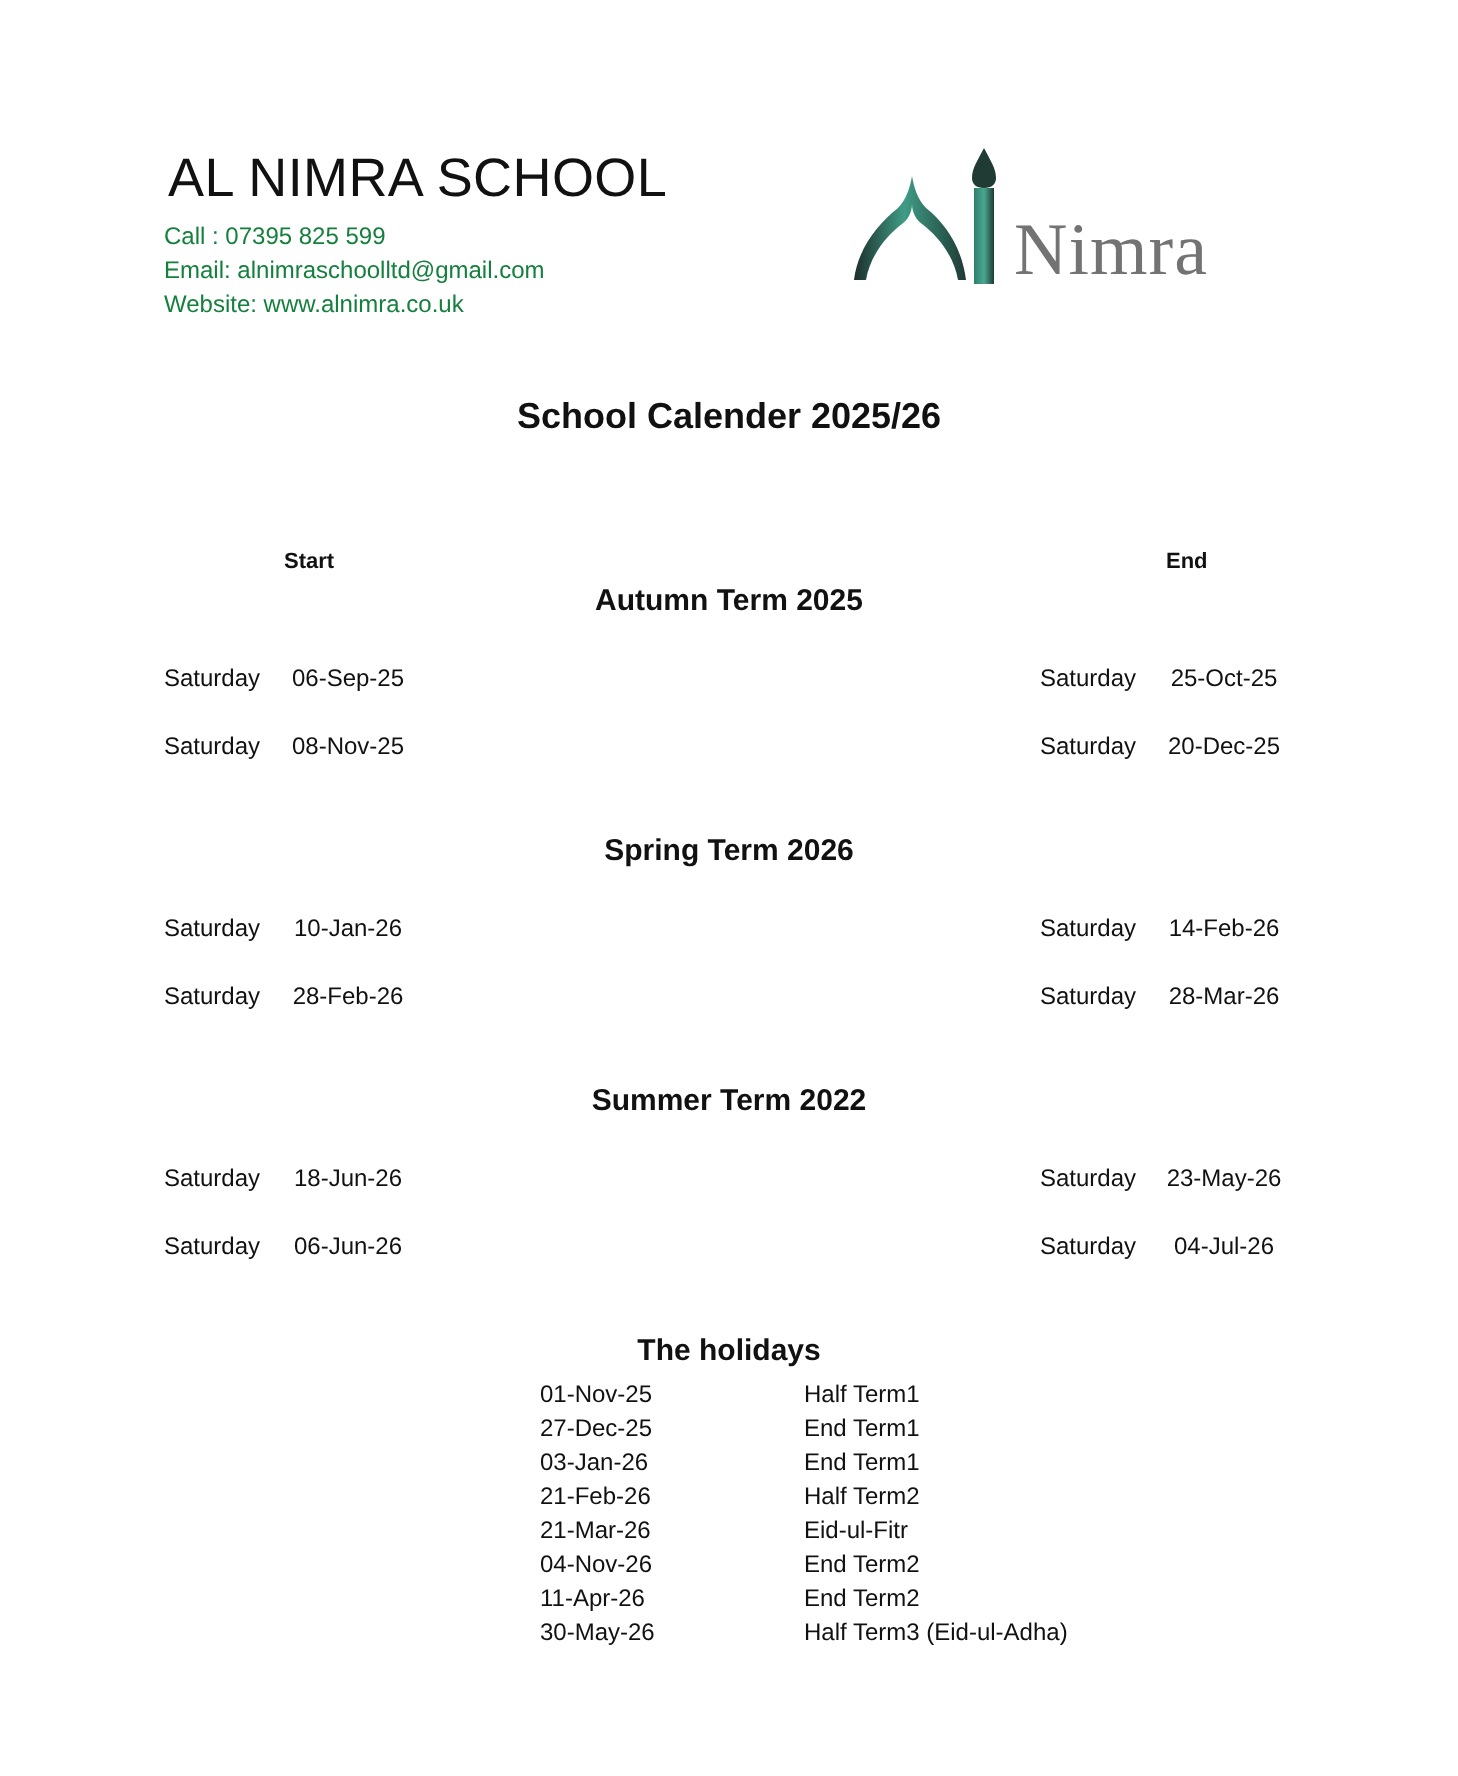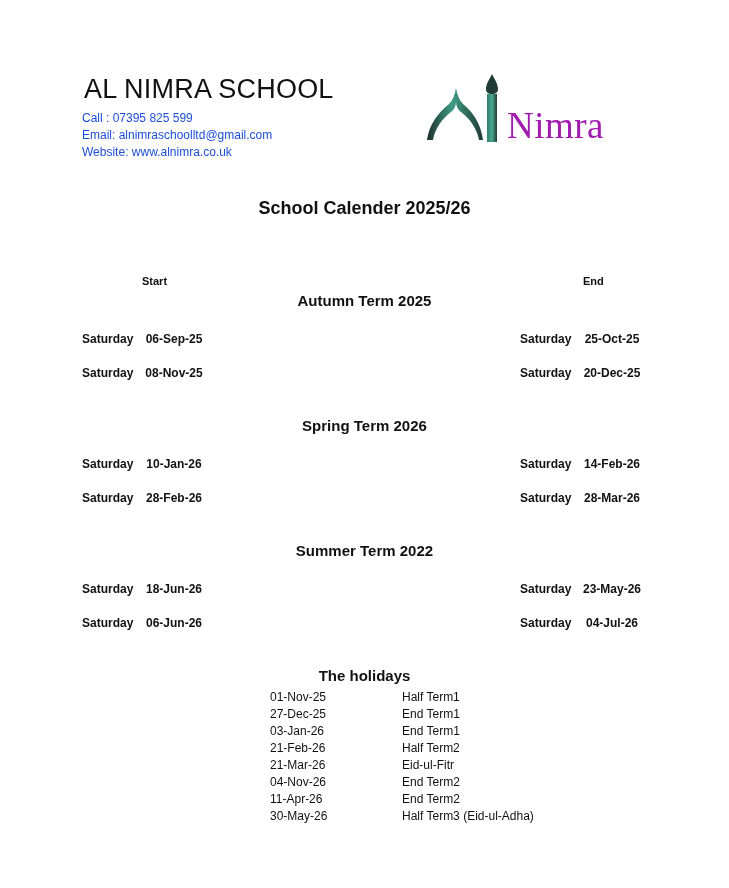--- a/index.html
+++ b/index.html
@@ -2,31 +2,31 @@
 <html><head>
 <meta charset="utf-8">
 <style>
   html, body { margin: 0; padding: 0; background: #ffffff; }
   body {
     width: 729px; height: 888px; position: relative; overflow: hidden;
     font-family: "Liberation Sans", "DejaVu Sans", sans-serif; color: #111;
   }
   .abs { position: absolute; white-space: nowrap; }
   .school-name { left: 84px; top: 74px; font-size: 27px; font-weight: normal; letter-spacing: 0.2px; }
-  .contact { left: 82px; font-size: 12px; color: #1d4ed8; }
+  .contact { left: 82px; font-size: 12px; color: #15803d; }
   .logo { position: absolute; left: 425px; top: 72px; width: 215px; height: 76px; }
   .logo-text {
     position: absolute; left: 82px; top: 32px;
     font-family: "Liberation Serif", "DejaVu Serif", serif;
-    font-size: 37px; color: #a21caf; letter-spacing: 0.5px;
+    font-size: 37px; color: #737373; letter-spacing: 0.5px;
   }
   .title { left: 0; width: 729px; text-align: center; top: 198px; font-size: 18px; font-weight: bold; }
   .colhead { font-size: 11px; font-weight: bold; top: 275px; margin-left: 11px; }
   .term-title { left: 0; width: 729px; text-align: center; font-size: 15px; font-weight: bold; }
-  .row { font-size: 12px; font-weight: bold; }
+  .row { font-size: 12px; }
   .day { width: 60px; }
   .date { width: 70px; text-align: center; }
   .holi-title { left: 0; width: 729px; text-align: center; top: 667px; font-size: 15px; font-weight: bold; }
   .holi-date { left: 270px; font-size: 12px; }
   .holi-desc { left: 402px; font-size: 12px; }
 </style>
 </head>
 <body>
 
 <div class="abs school-name">AL NIMRA SCHOOL</div>

